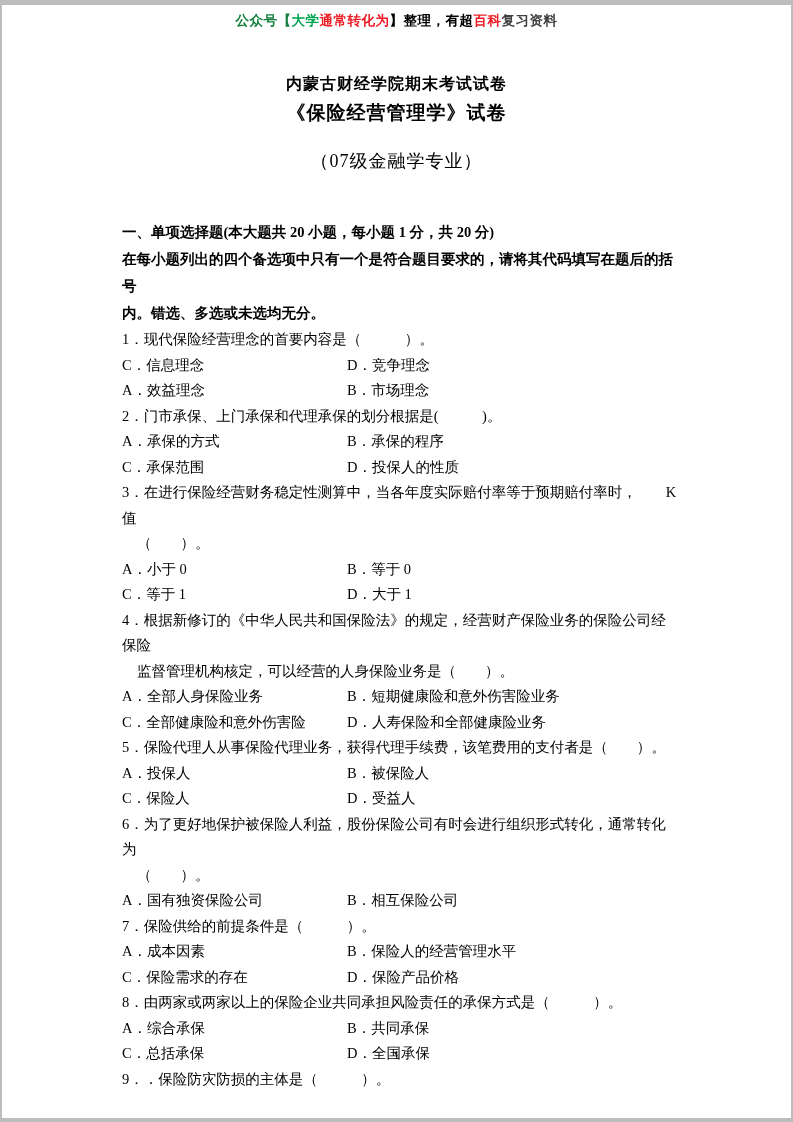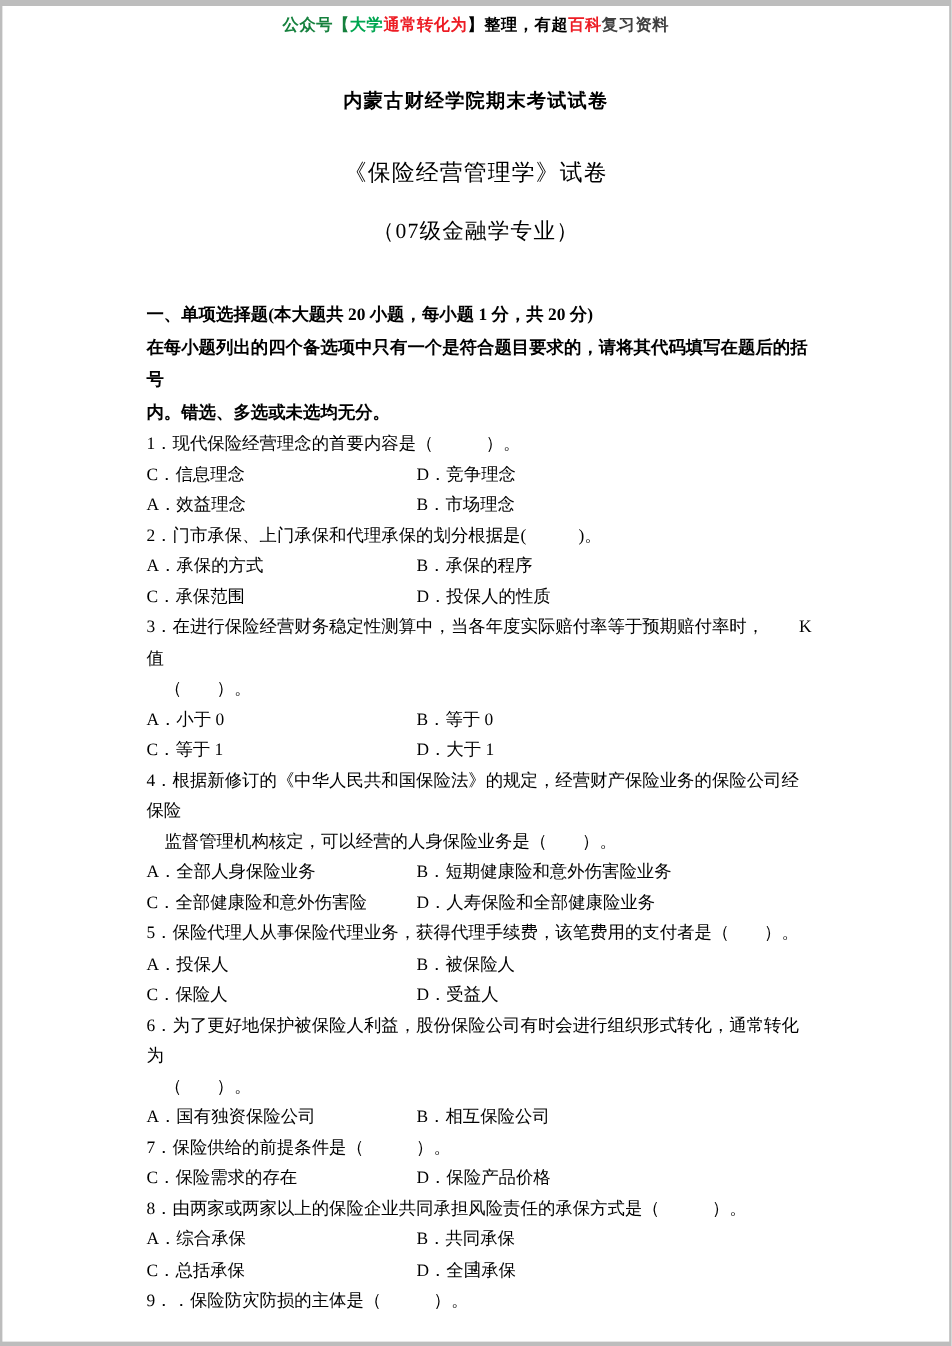--- a/index.html
+++ b/index.html
@@ -19,21 +19,21 @@
   }
   .header {
     text-align: center;
     padding-top: 7px;
     font-size: 13.5px;
     font-weight: bold;
     letter-spacing: 0.5px;
   }
   .titles { text-align: center; margin-top: 44px; }
   .titles .t1 { font-size: 16px; font-weight: 700; letter-spacing: 1px; }
-  .titles .t2 { font-size: 19px; font-weight: 400; margin-top: 36px; letter-spacing: 1px; }
+  .titles .t2 { font-size: 19px; font-weight: 700; margin-top: 5px; letter-spacing: 1px; }
   .titles .t3 { font-size: 18px; font-weight: 400; margin-top: 23px; letter-spacing: 1px; }
   .content {
     margin-top: 46px;
     padding-left: 120px;
     padding-right: 112px;
     font-size: 14.5px;
   }
   .sec-line { font-weight: bold; line-height: 27px; }
   .line { line-height: 25.5px; }
   .stem.wrap { padding-left: 15px; }
@@ -79,20 +79,21 @@
         <div class="line stem wrap">监督管理机构核定，可以经营的人身保险业务是（　　）。</div>
         <div class="line"><span class="opt-col">A．全部人身保险业务</span><span>B．短期健康险和意外伤害险业务</span></div>
         <div class="line"><span class="opt-col">C．全部健康险和意外伤害险</span><span>D．人寿保险和全部健康险业务</span></div>
         <div class="line stem">5．保险代理人从事保险代理业务，获得代理手续费，该笔费用的支付者是（　　）。</div>
         <div class="line"><span class="opt-col">A．投保人</span><span>B．被保险人</span></div>
         <div class="line"><span class="opt-col">C．保险人</span><span>D．受益人</span></div>
         <div class="line stem">6．为了更好地保护被保险人利益，股份保险公司有时会进行组织形式转化，通常转化为</div>
         <div class="line stem wrap">（　　）。</div>
         <div class="line"><span class="opt-col">A．国有独资保险公司</span><span>B．相互保险公司</span></div>
         <div class="line stem">7．保险供给的前提条件是（　　　）。</div>
+        <div class="line"><span class="opt-col">A．成本因素</span><span>B．保险人的经营管理水平</span></div>
         <div class="line"><span class="opt-col">C．保险需求的存在</span><span>D．保险产品价格</span></div>
         <div class="line stem">8．由两家或两家以上的保险企业共同承担风险责任的承保方式是（　　　）。</div>
         <div class="line"><span class="opt-col">A．综合承保</span><span>B．共同承保</span></div>
         <div class="line"><span class="opt-col">C．总括承保</span><span>D．全国承保</span></div>
         <div class="line stem">9．．保险防灾防损的主体是（　　　）。</div>
       </div>
   </div>
 
   <div class="page-number">1</div>
 

